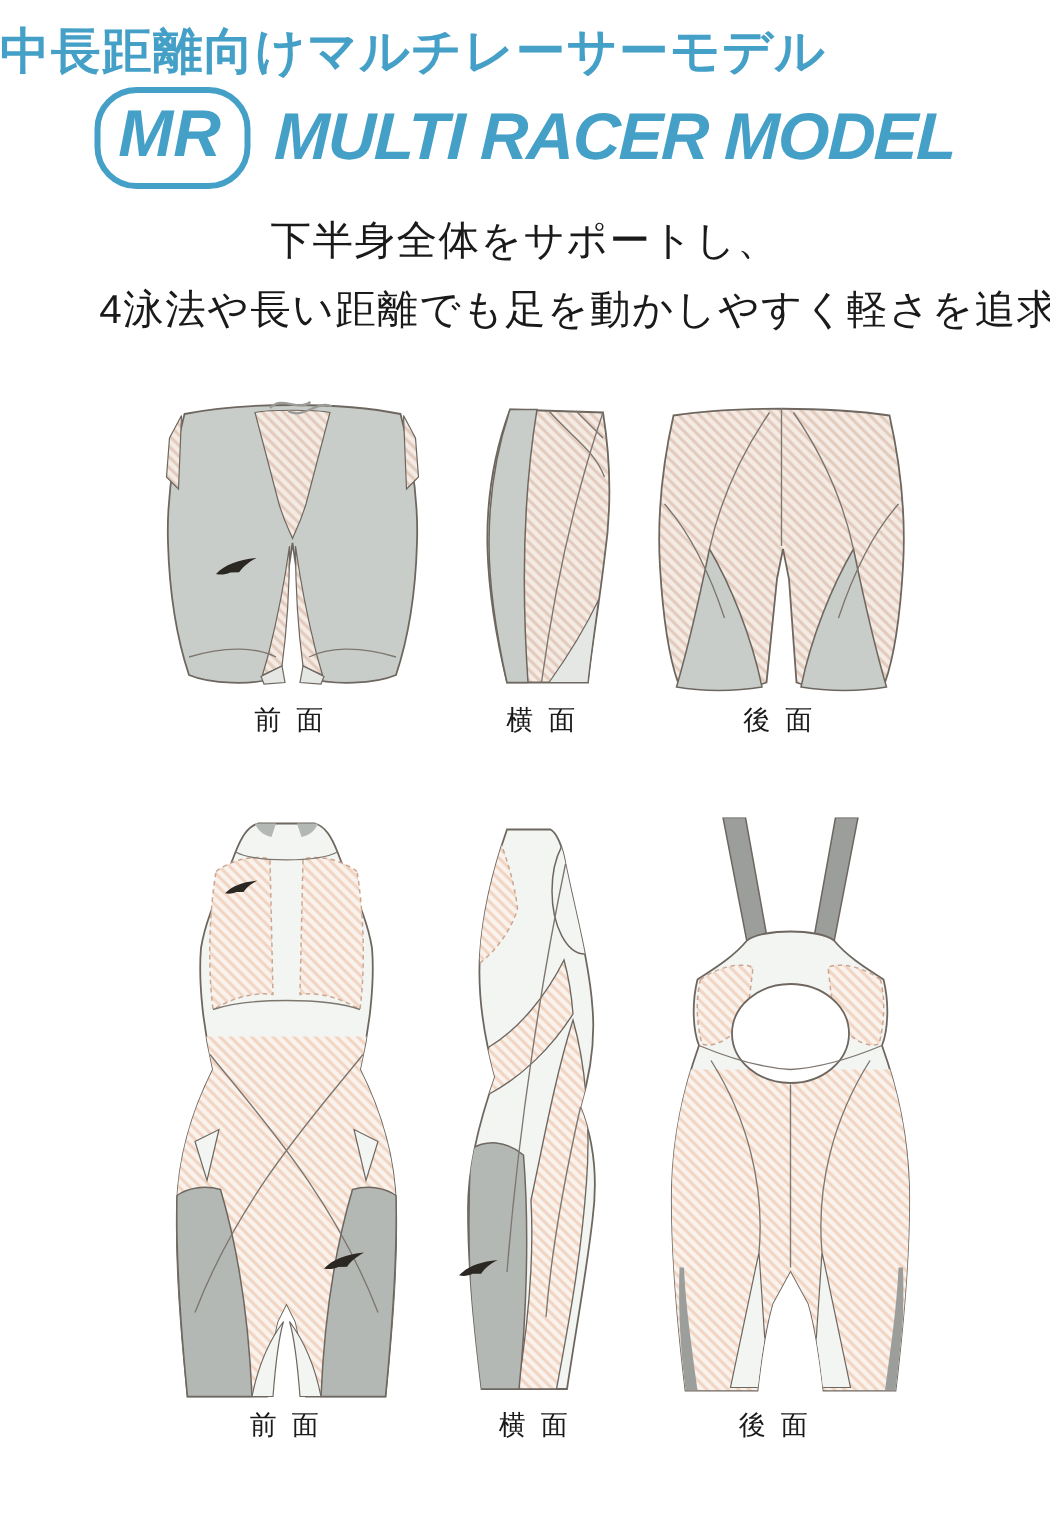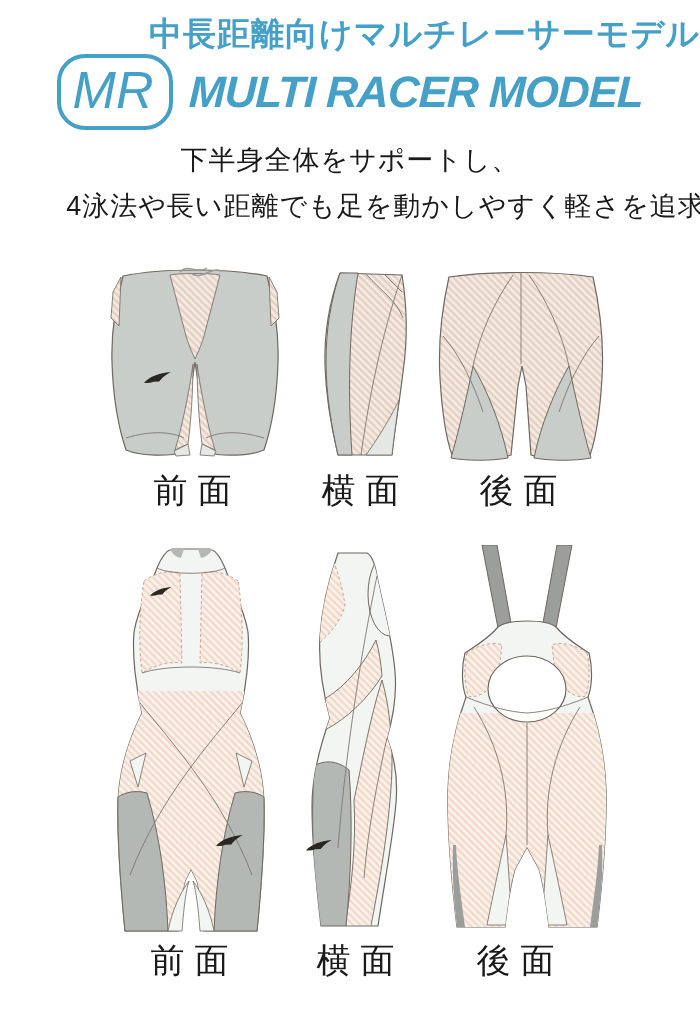--- a/index.html
+++ b/index.html
@@ -6,36 +6,36 @@
     --accent-blue:#45A0C8; --text-dark:#1A1A1A;
     --fabric-gray:#C9CDC9; --fabric-gray-dark:#B4B8B5;
     --fabric-light:#E4E7E4; --fabric-white:#F3F5F2;
     --hatch-bg-a:#F4ECE4; --hatch-line-a:#E2C9BB;
     --hatch-bg-b:#FAF3ED; --hatch-line-b:#F0D3C1;
     --outline:#6E6760; --strap-gray:#9B9E9B; --logo-dark:#2B2723;
   }
   html,body{margin:0;padding:0;background:#fff;}
   .canvas{position:relative;width:700px;height:1010px;background:#fff;overflow:hidden;
           font-family:"Liberation Sans","DejaVu Sans",sans-serif;}
-  .title{position:absolute;top:12px;left:0;width:100%;text-align:right;
+  .title{position:absolute;top:12px;left:0;width:100%;text-align:left;
          font-size:33px;font-weight:800;letter-spacing:1px;color:var(--accent-blue);}
   .logo-row{position:absolute;top:60px;left:0;width:100%;height:64px;
             display:flex;justify-content:center;align-items:center;gap:16px;}
   .mr-badge{display:inline-block;color:var(--accent-blue);border:4px solid var(--accent-blue);
-            border-radius:28px;font-style:italic;font-weight:normal;font-size:52px;
+            border-radius:28px;font-style:italic;font-weight:bold;font-size:44px;
             line-height:1;padding:6px 16px 10px 12px;}
   .model-name{color:var(--accent-blue);font-style:italic;font-weight:800;font-size:44px;
               letter-spacing:-1px;white-space:nowrap;transform:skewX(-2deg);}
   .desc{position:absolute;left:0;width:100%;text-align:center;color:var(--text-dark);
         font-size:27px;font-weight:400;letter-spacing:1px;}
   .desc.l1{top:142px;} .desc.l2{top:188px;margin-left:36px;}
   .fig{position:absolute;}
   .fig svg{display:block;width:100%;height:100%;}
   .view-label{position:absolute;transform:translateX(-50%);color:var(--text-dark);
-              font-size:34px;letter-spacing:10px;white-space:nowrap;text-indent:5px;}
+              font-size:18px;letter-spacing:10px;white-space:nowrap;text-indent:5px;}
   .hA-bg{fill:var(--hatch-bg-a);} .hA-ln{stroke:var(--hatch-line-a);stroke-width:2;}
   .hB-bg{fill:var(--hatch-bg-b);} .hB-ln{stroke:var(--hatch-line-b);stroke-width:2;}
   .seam{fill:none;stroke:#7D766F;stroke-width:0.9;}
   .dash{stroke:#CBA793;stroke-width:1;stroke-dasharray:3 2.5;}
   .ol{stroke:var(--outline);}
   .string{fill:none;stroke:#9A9A96;stroke-width:1.5;}
   .bird{fill:var(--logo-dark);}
 </style>
 </head>
 <body>

